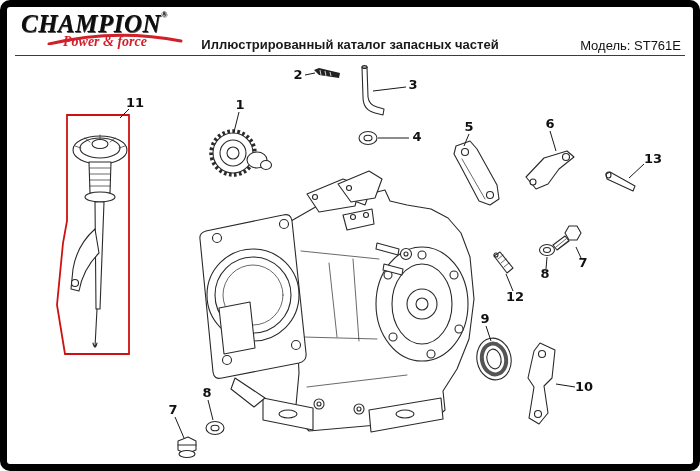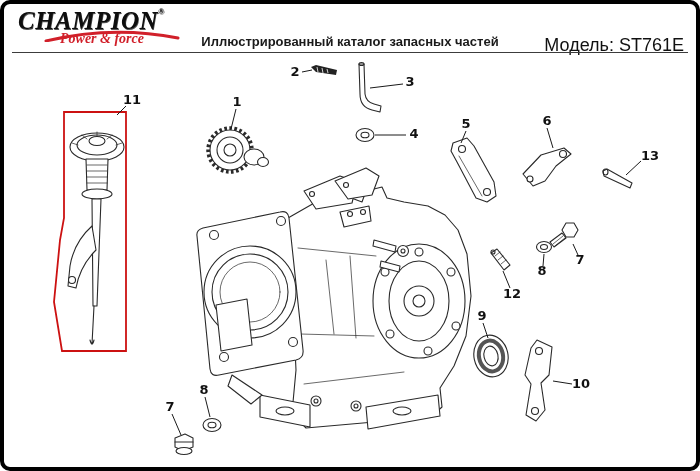--- a/index.html
+++ b/index.html
@@ -1,39 +1,39 @@
 <!DOCTYPE html>
 <html><head>
 <meta charset="utf-8">
 <style>
   * { box-sizing: border-box; }
   html, body { margin: 0; padding: 0; background: #ffffff; }
   .page {
     position: relative; width: 700px; height: 471px;
-    background: #ffffff; border: 4px solid #000000; border-radius: 10px;
+    background: #ffffff; border: 7px solid #000000; border-radius: 10px;
     overflow: hidden; font-family: "Liberation Sans", sans-serif;
   }
   .header { position: absolute; top: 0; left: 0; right: 0; height: 48px; }
   .logo { position: absolute; top: 4px; left: 14px; width: 180px; }
   .logo-brand {
     font-family: "Liberation Serif", serif; font-style: italic; font-weight: 700;
     font-size: 25px; letter-spacing: 0.5px; color: #0e0e0e; line-height: 1;
     text-shadow: 0.5px 0.5px 0 #555;
   }
   .logo-brand sup { font-size: 8px; font-style: normal; vertical-align: top; }
   .logo-swoosh { display: block; margin: -3px 0 0 24px; }
   .logo-tagline {
     margin: -11px 0 8px 42px; font-family: "Liberation Serif", serif;
     font-style: italic; font-weight: 700; font-size: 14px; color: #d1202a;
   }
   .title {
     position: absolute; top: 30px; left: 0; right: 0; text-align: center;
     font-size: 13px; color: #1a1a1a; font-weight: bold;
   }
-  .model { position: absolute; top: 31px; right: 12px; font-size: 18px; color: #111; }
+  .model { position: absolute; top: 31px; right: 12px; font-size: 13px; color: #111; }
   .rule { position: absolute; top: 48px; left: 8px; right: 8px; border-top: 1.5px solid #3c3c3c; }
   .diagram { position: absolute; top: 49px; left: 0; width: 700px; height: 422px; }
   .ln  { fill: none; stroke: #2a2a2a; stroke-width: 1.1; stroke-linejoin: round; stroke-linecap: round; }
   .lnw { fill: #ffffff; stroke: #2a2a2a; stroke-width: 1.1; stroke-linejoin: round; }
   .thin { stroke-width: 0.7; }
   .lead { stroke: #1a1a1a; stroke-width: 1; fill: none; }
   .co { font-family: "DejaVu Sans", sans-serif; font-size: 13px; font-weight: 600; fill: #111; text-anchor: middle; }
 </style>
 </head>
 <body>

